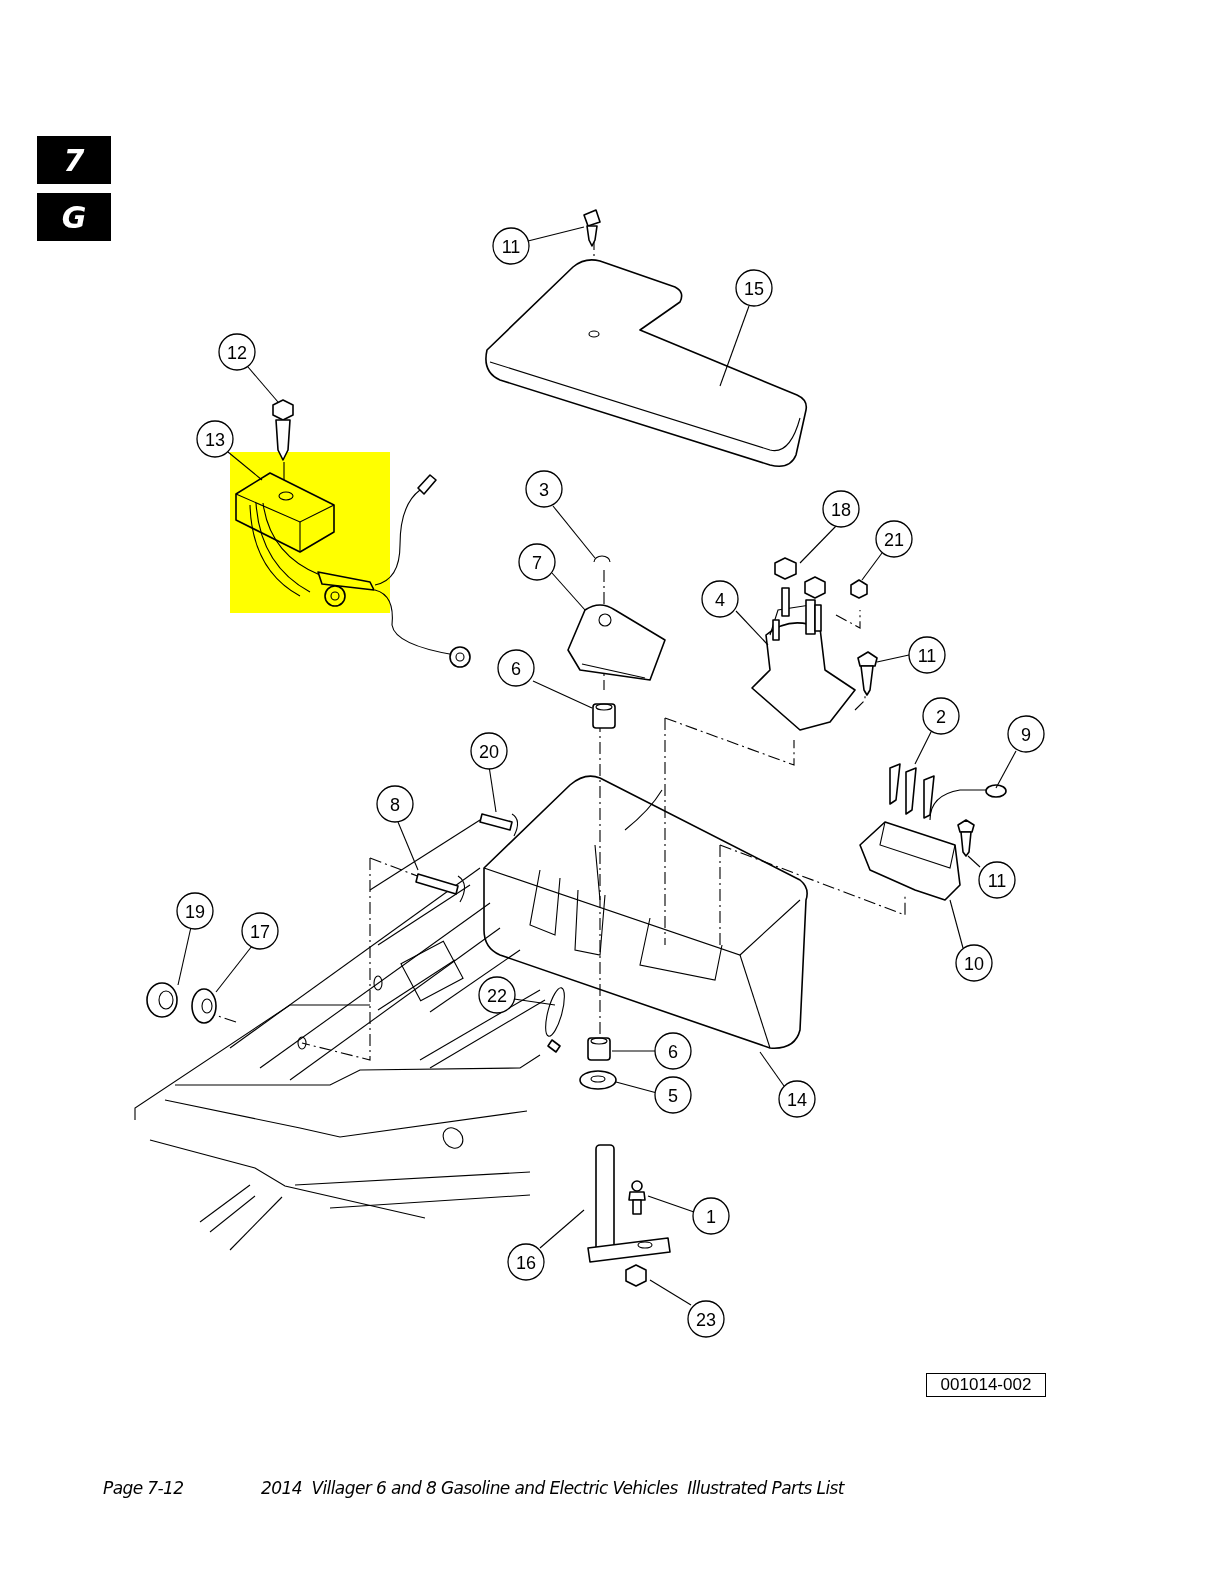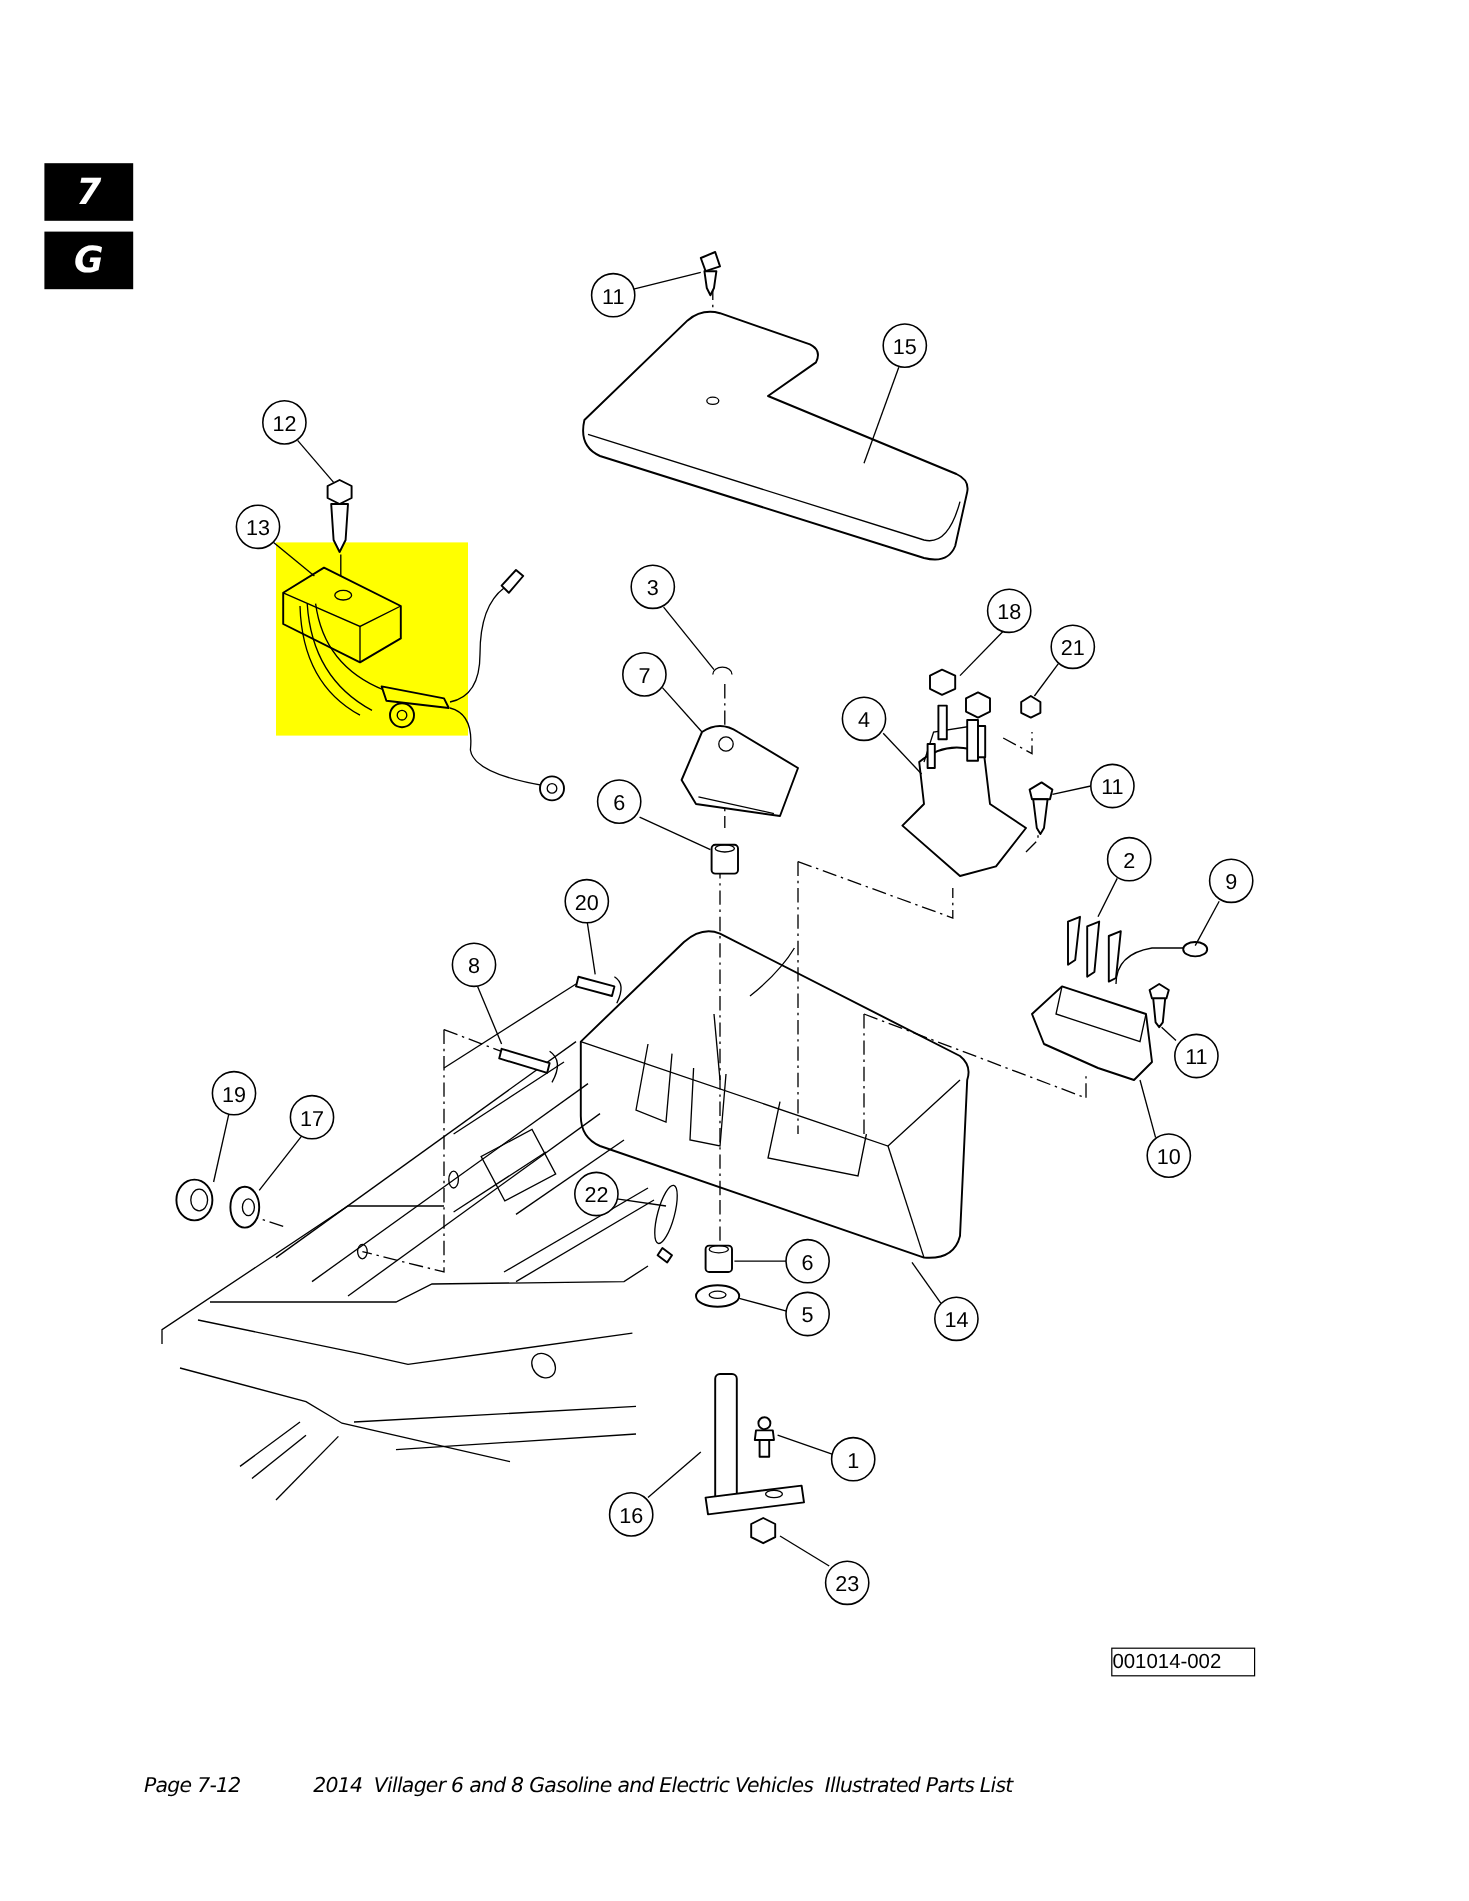--- a/index.html
+++ b/index.html
@@ -12,24 +12,24 @@
   #tab-section { top: 193px; }
   #diagram { position: absolute; left: 0; top: 0; width: 1224px; height: 1584px; }
   .callout circle { fill: #fff; stroke: #000; stroke-width: 1.3; }
   .callout text { font-family: "Liberation Sans", sans-serif; font-size: 18px; text-anchor: middle; dominant-baseline: central; fill: #000; }
   .leader { stroke: #000; stroke-width: 1.1; fill: none; }
   .part { stroke: #000; stroke-width: 1.6; fill: #fff; stroke-linejoin: round; }
   .thin { stroke: #000; stroke-width: 1.1; fill: none; }
   .dash { stroke: #000; stroke-width: 1.1; fill: none; stroke-dasharray: 12 4 2 4; }
   .hl { fill: #ffff00; }
   .drawing-id { position: absolute; left: 926px; top: 1373px; width: 118px; height: 22px;
-                border: 1.5px solid #000; font-size: 17px; text-align: left; line-height: 22px; }
+                border: 1.5px solid #000; font-size: 17px; text-align: center; line-height: 22px; }
   .footer { position: absolute; top: 1478px; font-family: "DejaVu Sans", sans-serif; font-style: italic;
             font-size: 17px; letter-spacing: -0.6px; }
-  #footer-page { left: 120px; }
+  #footer-page { left: 103px; }
   #footer-title { left: 261px; }
 </style>
 </head>
 <body>
 
 <div class="tab" id="tab-chapter">7</div>
 <div class="tab" id="tab-section">G</div>
 
 <svg id="diagram" viewBox="0 0 1224 1584" xmlns="http://www.w3.org/2000/svg">
 

